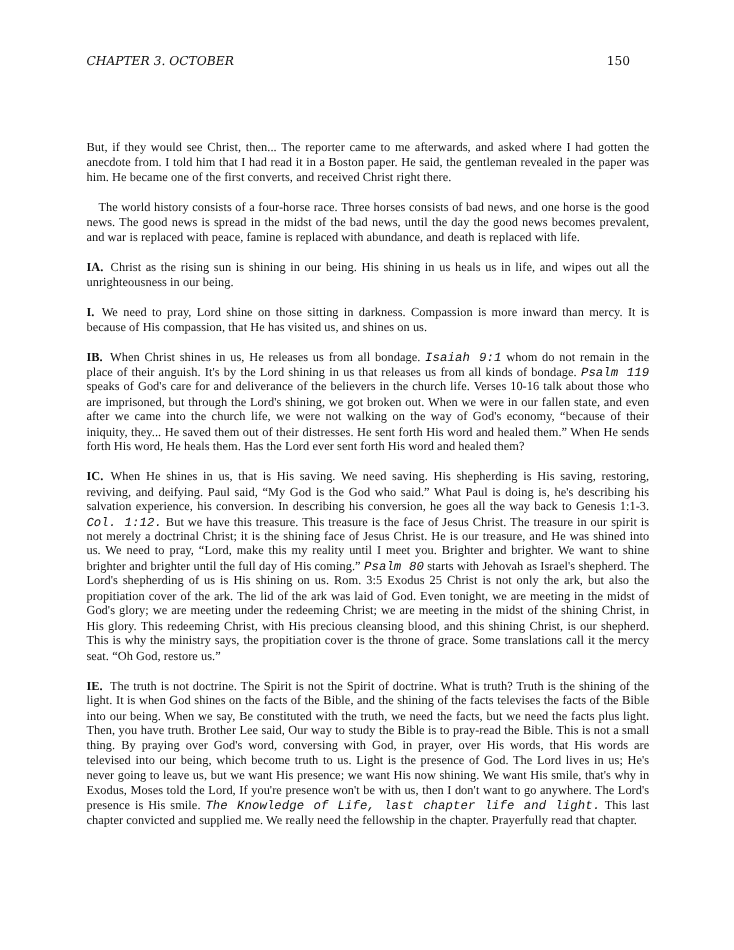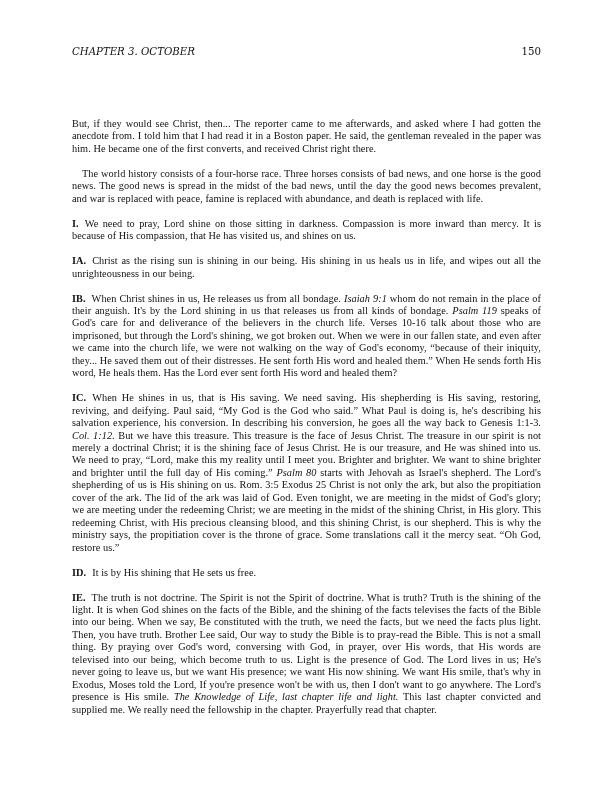--- a/index.html
+++ b/index.html
@@ -7,44 +7,43 @@
     width: 612px; height: 792px; position: relative; overflow: hidden;
     font-family: "DejaVu Serif", "Liberation Serif", serif;
     color: #111;
   }
   .page { position: absolute; left: 72px; top: 0; width: 469px; }
   .header {
     position: absolute; top: 46px; left: 0; width: 469px;
     font-size: 10.2px; line-height: 12px;
   }
   .header .title { font-style: italic; position: absolute; left: 0; top: 0; }
-  .header .num { position: absolute; right: 0; top: 0; }
+  .header .num { position: absolute; right: 16px; top: 0; }
   .body {
     position: absolute; top: 74px; left: 0; width: 469px;
     font-family: "Liberation Serif", "DejaVu Serif", serif;
     font-size: 10.3px; line-height: 12.45px; text-align: justify;
     letter-spacing: 0.05px;
     margin-top: 44px;
   }
   p { margin: 0 0 12.5px 0; }
   p.indent { text-indent: 10px; }
   .lbl { font-weight: bold; margin-right: 6px; }
-  em { font-style: italic; }
+  em { font-style: italic; font-family: Liberation Mono, monospace; }
 </style>
 </head>
 <body>
 
 <div class="page">
   <div class="header">
     <span class="title">CHAPTER 3.  OCTOBER</span>
     <span class="num">150</span>
   </div>
   <div class="body" id="body">
       <p><span>But, if they would see Christ, then... The reporter came to me afterwards, and asked where I had gotten the anecdote from. I told him that I had read it in a Boston paper. He said, the gentleman revealed in the paper was him. He became one of the first converts, and received Christ right there.</span></p>
       <p class="indent"><span>The world history consists of a four-horse race. Three horses consists of bad news, and one horse is the good news. The good news is spread in the midst of the bad news, until the day the good news becomes prevalent, and war is replaced with peace, famine is replaced with abundance, and death is replaced with life.</span></p>
+      <p><span class="lbl">IA.</span><span>Christ as the rising sun is shining in our being. His shining in us heals us in life, and wipes out all the unrighteousness in our being.</span></p>
       <p><span class="lbl">I.</span><span>We need to pray, Lord shine on those sitting in darkness. Compassion is more inward than mercy. It is because of His compassion, that He has visited us, and shines on us.</span></p>
-      <p><span class="lbl">IA.</span><span>Christ as the rising sun is shining in our being. His shining in us heals us in life, and wipes out all the unrighteousness in our being.</span></p>
       <p><span class="lbl">IB.</span><span>When Christ shines in us, He releases us from all bondage. </span><em>Isaiah 9:1</em><span>  whom do not remain in the place of their anguish. It's by the Lord shining in us that releases us from all kinds of bondage. </span><em>Psalm 119</em><span> speaks of God's care for and deliverance of the believers in the church life. Verses 10-16 talk about those who are imprisoned, but through the Lord's shining, we got broken out. When we were in our fallen state, and even after we came into the church life, we were not walking on the way of God's economy, “because of their iniquity, they... He saved them out of their distresses. He sent forth His word and healed them.” When He sends forth His word, He heals them. Has the Lord ever sent forth His word and healed them?</span></p>
       <p><span class="lbl">IC.</span><span>When He shines in us, that is His saving. We need saving. His shepherding is His saving, restoring, reviving, and deifying. Paul said, “My God is the God who said.”  What Paul is doing is, he's describing his salvation experience, his conversion. In describing his conversion, he goes all the way back to Genesis 1:1-3. </span><em>Col. 1:12.</em><span> But we have this treasure. This treasure is the face of Jesus Christ. The treasure in our spirit is not merely a doctrinal Christ; it is the shining face of Jesus Christ. He is our treasure, and He was shined into us. We need to pray, “Lord, make this my reality until I meet you. Brighter and brighter. We want to shine brighter and brighter until the full day of His coming.”  </span><em>Psalm 80</em><span>  starts with Jehovah as Israel's shepherd. The Lord's shepherding of us is His shining on us. Rom. 3:5  Exodus 25  Christ is not only the ark, but also the propitiation cover of the ark. The lid of the ark was laid of God. Even tonight, we are meeting in the midst of God's glory; we are meeting under the redeeming Christ; we are meeting in the midst of the shining Christ, in His glory. This redeeming Christ, with His precious cleansing blood, and this shining Christ, is our shepherd. This is why the ministry says, the propitiation cover is the throne of grace. Some translations call it the mercy seat.  “Oh God, restore us.”</span></p>
-      <p><span class="lbl">ID.</span><span>It is by His shining that He sets us free.</span></p>
       <p><span class="lbl">IE.</span><span>The truth is not doctrine. The Spirit is not the Spirit of doctrine. What is truth? Truth is the shining of the light. It is when God shines on the facts of the Bible, and the shining of the facts televises the facts of the Bible into our being. When we say, Be constituted with the truth, we need the facts, but we need the facts plus light. Then, you have truth. Brother Lee said, Our way to study the Bible is to pray-read the Bible. This is not a small thing. By praying over God's word, conversing with God, in prayer, over His words, that His words are televised into our being, which become truth to us. Light is the presence of God. The Lord lives in us; He's never going to leave us, but we want His presence; we want His now shining. We want His smile, that's why in Exodus, Moses told the Lord, If you're presence won't be with us, then I don't want to go anywhere. The Lord's presence is His smile. </span><em>The Knowledge of Life, last chapter  life and light.</em><span> This last chapter convicted and supplied me. We really need the fellowship in the chapter. Prayerfully read that chapter.</span></p>
     </div>
 </div>
 
 </body></html>

